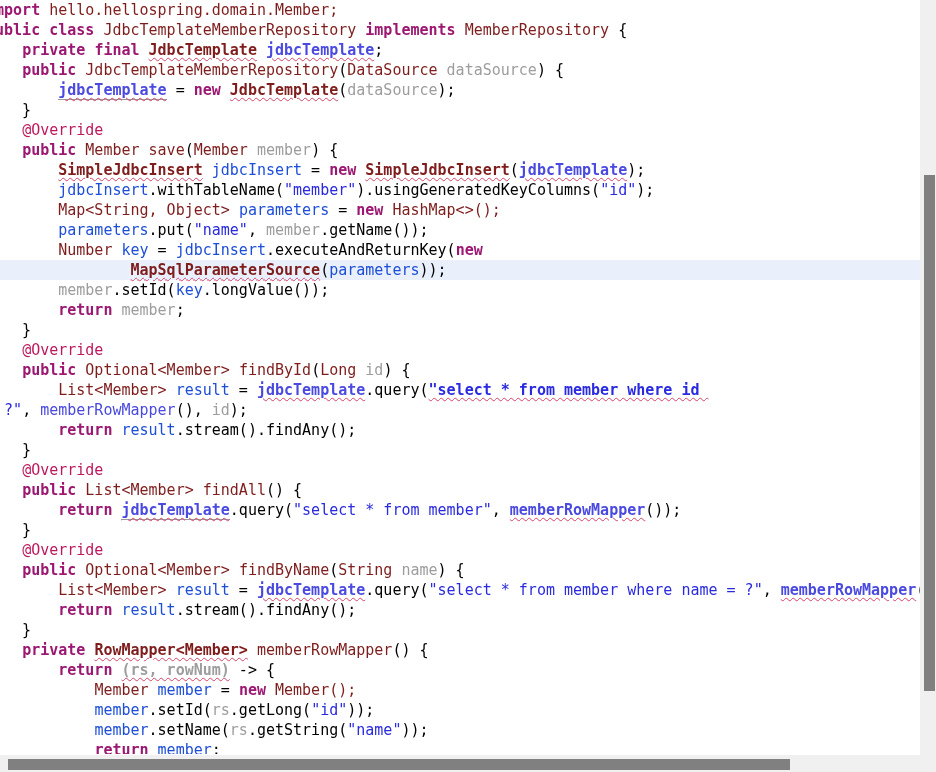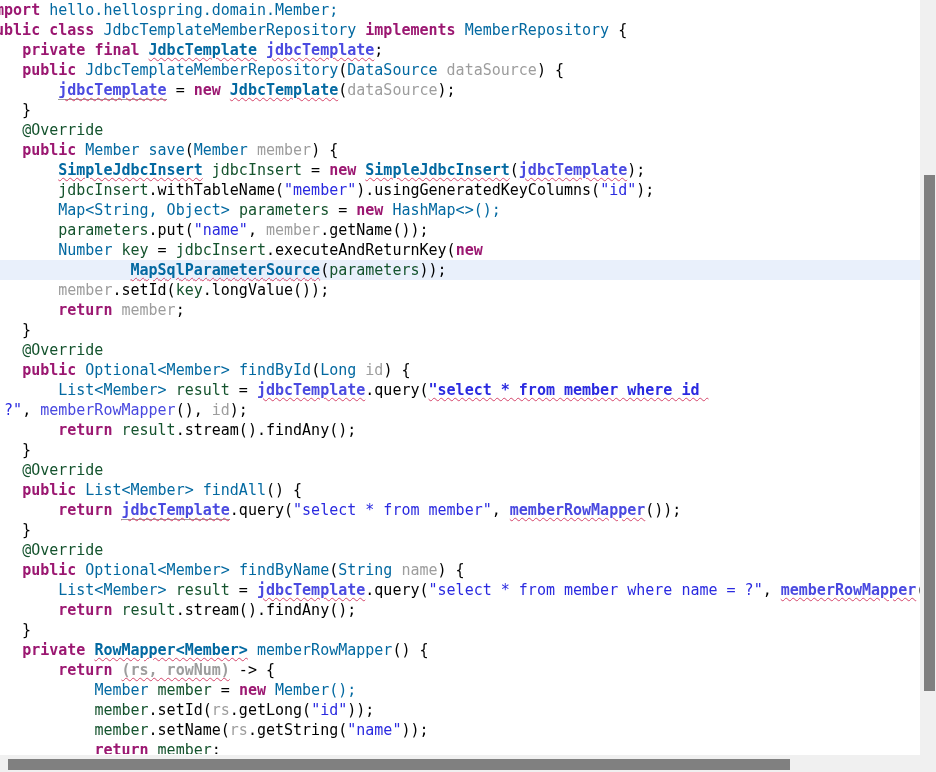--- a/index.html
+++ b/index.html
@@ -53,26 +53,26 @@
     padding-left: 0px;
   }
   .code-line.caret-line {
     background: #e9f0fb;
     width: 1400px;
   }
 
   
   .tk-plain    { color: #000000; }
   .tk-keyword  { color: #9b1771; font-weight: bold; }
-  .tk-annot    { color: #14532d; }
+  .tk-annot    { color: #be185d; }
   .tk-string   { color: #2a2ae0; }
-  .tk-ident    { color: #0369a1; }
+  .tk-ident    { color: #7f1d1d; }
   .tk-field    { color: #4a4ae0; }
   .tk-param    { color: #9d9d9d; }
-  .tk-local    { color: #14532d; }
+  .tk-local    { color: #1d4ed8; }
 
   
   .sq {
     text-decoration-line: underline;
     text-decoration-style: wavy;
     text-decoration-color: #d4446a;
     text-decoration-thickness: 1px;
     text-underline-offset: 2px;
     font-weight: bold;
   }

